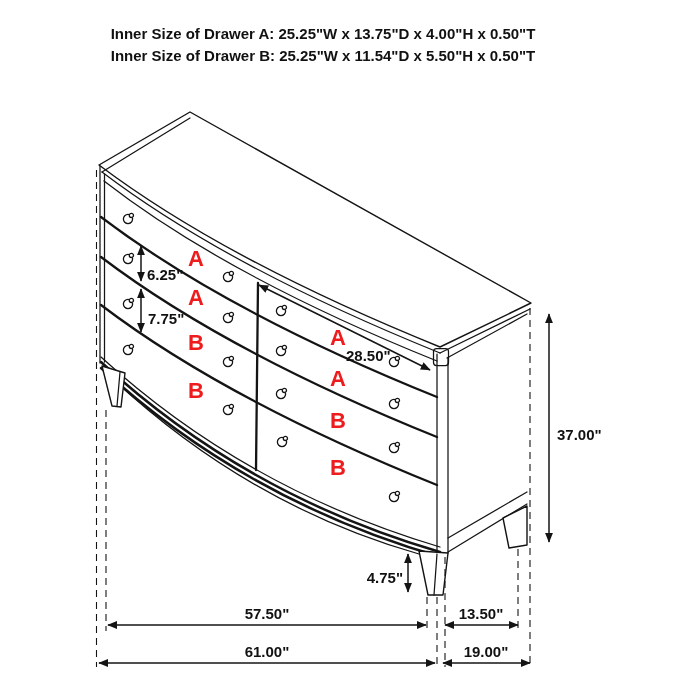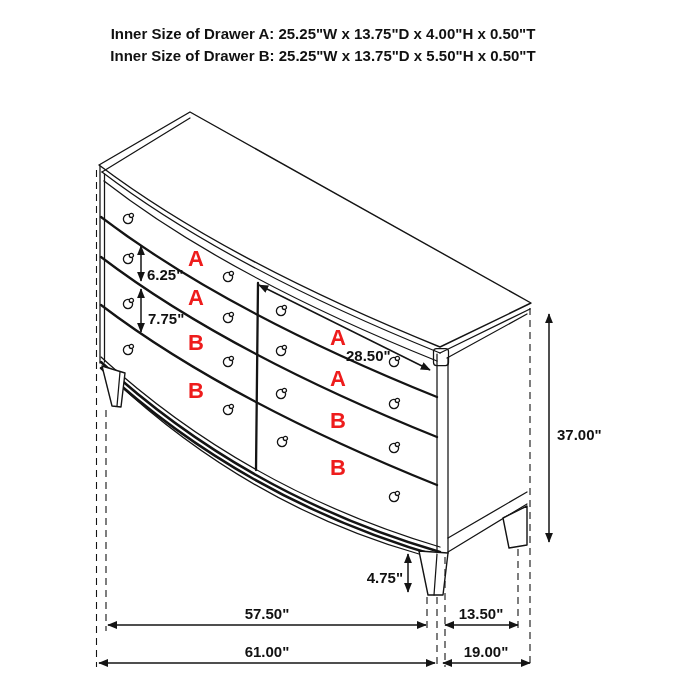--- a/index.html
+++ b/index.html
@@ -18,21 +18,21 @@
   .red{font-family:"Liberation Sans",sans-serif;font-size:22px;font-weight:bold;fill:#ee1c1c;}
   .knob{stroke:#141414;fill:#ffffff;stroke-width:1.3;}
 </style>
 </head>
 <body>
 
 <div class="stage">
 
   <div class="titles">
     <div class="title-line">Inner Size of Drawer A: 25.25"W x 13.75"D x 4.00"H x 0.50"T</div>
-    <div class="title-line">Inner Size of Drawer B: 25.25"W x 13.75"D x 5.50"H x 0.50"T</div>
+    <div class="title-line">Inner Size of Drawer B: 25.25"W x 11.54"D x 5.50"H x 0.50"T</div>
   </div>
 
   <svg width="700" height="700" viewBox="0 0 700 700">
     <defs>
       <marker id="arrow" viewBox="0 0 10 8" refX="9.2" refY="4" markerWidth="10" markerHeight="8" markerUnits="userSpaceOnUse" orient="auto-start-reverse">
         <path d="M0,0 L10,4 L0,8 Z" fill="#141414"></path>
       </marker>
       <g id="knob">
         <circle cx="0" cy="0" r="4.6" class="knob"></circle>
         <circle cx="3.4" cy="-3.6" r="2.1" class="knob"></circle>

